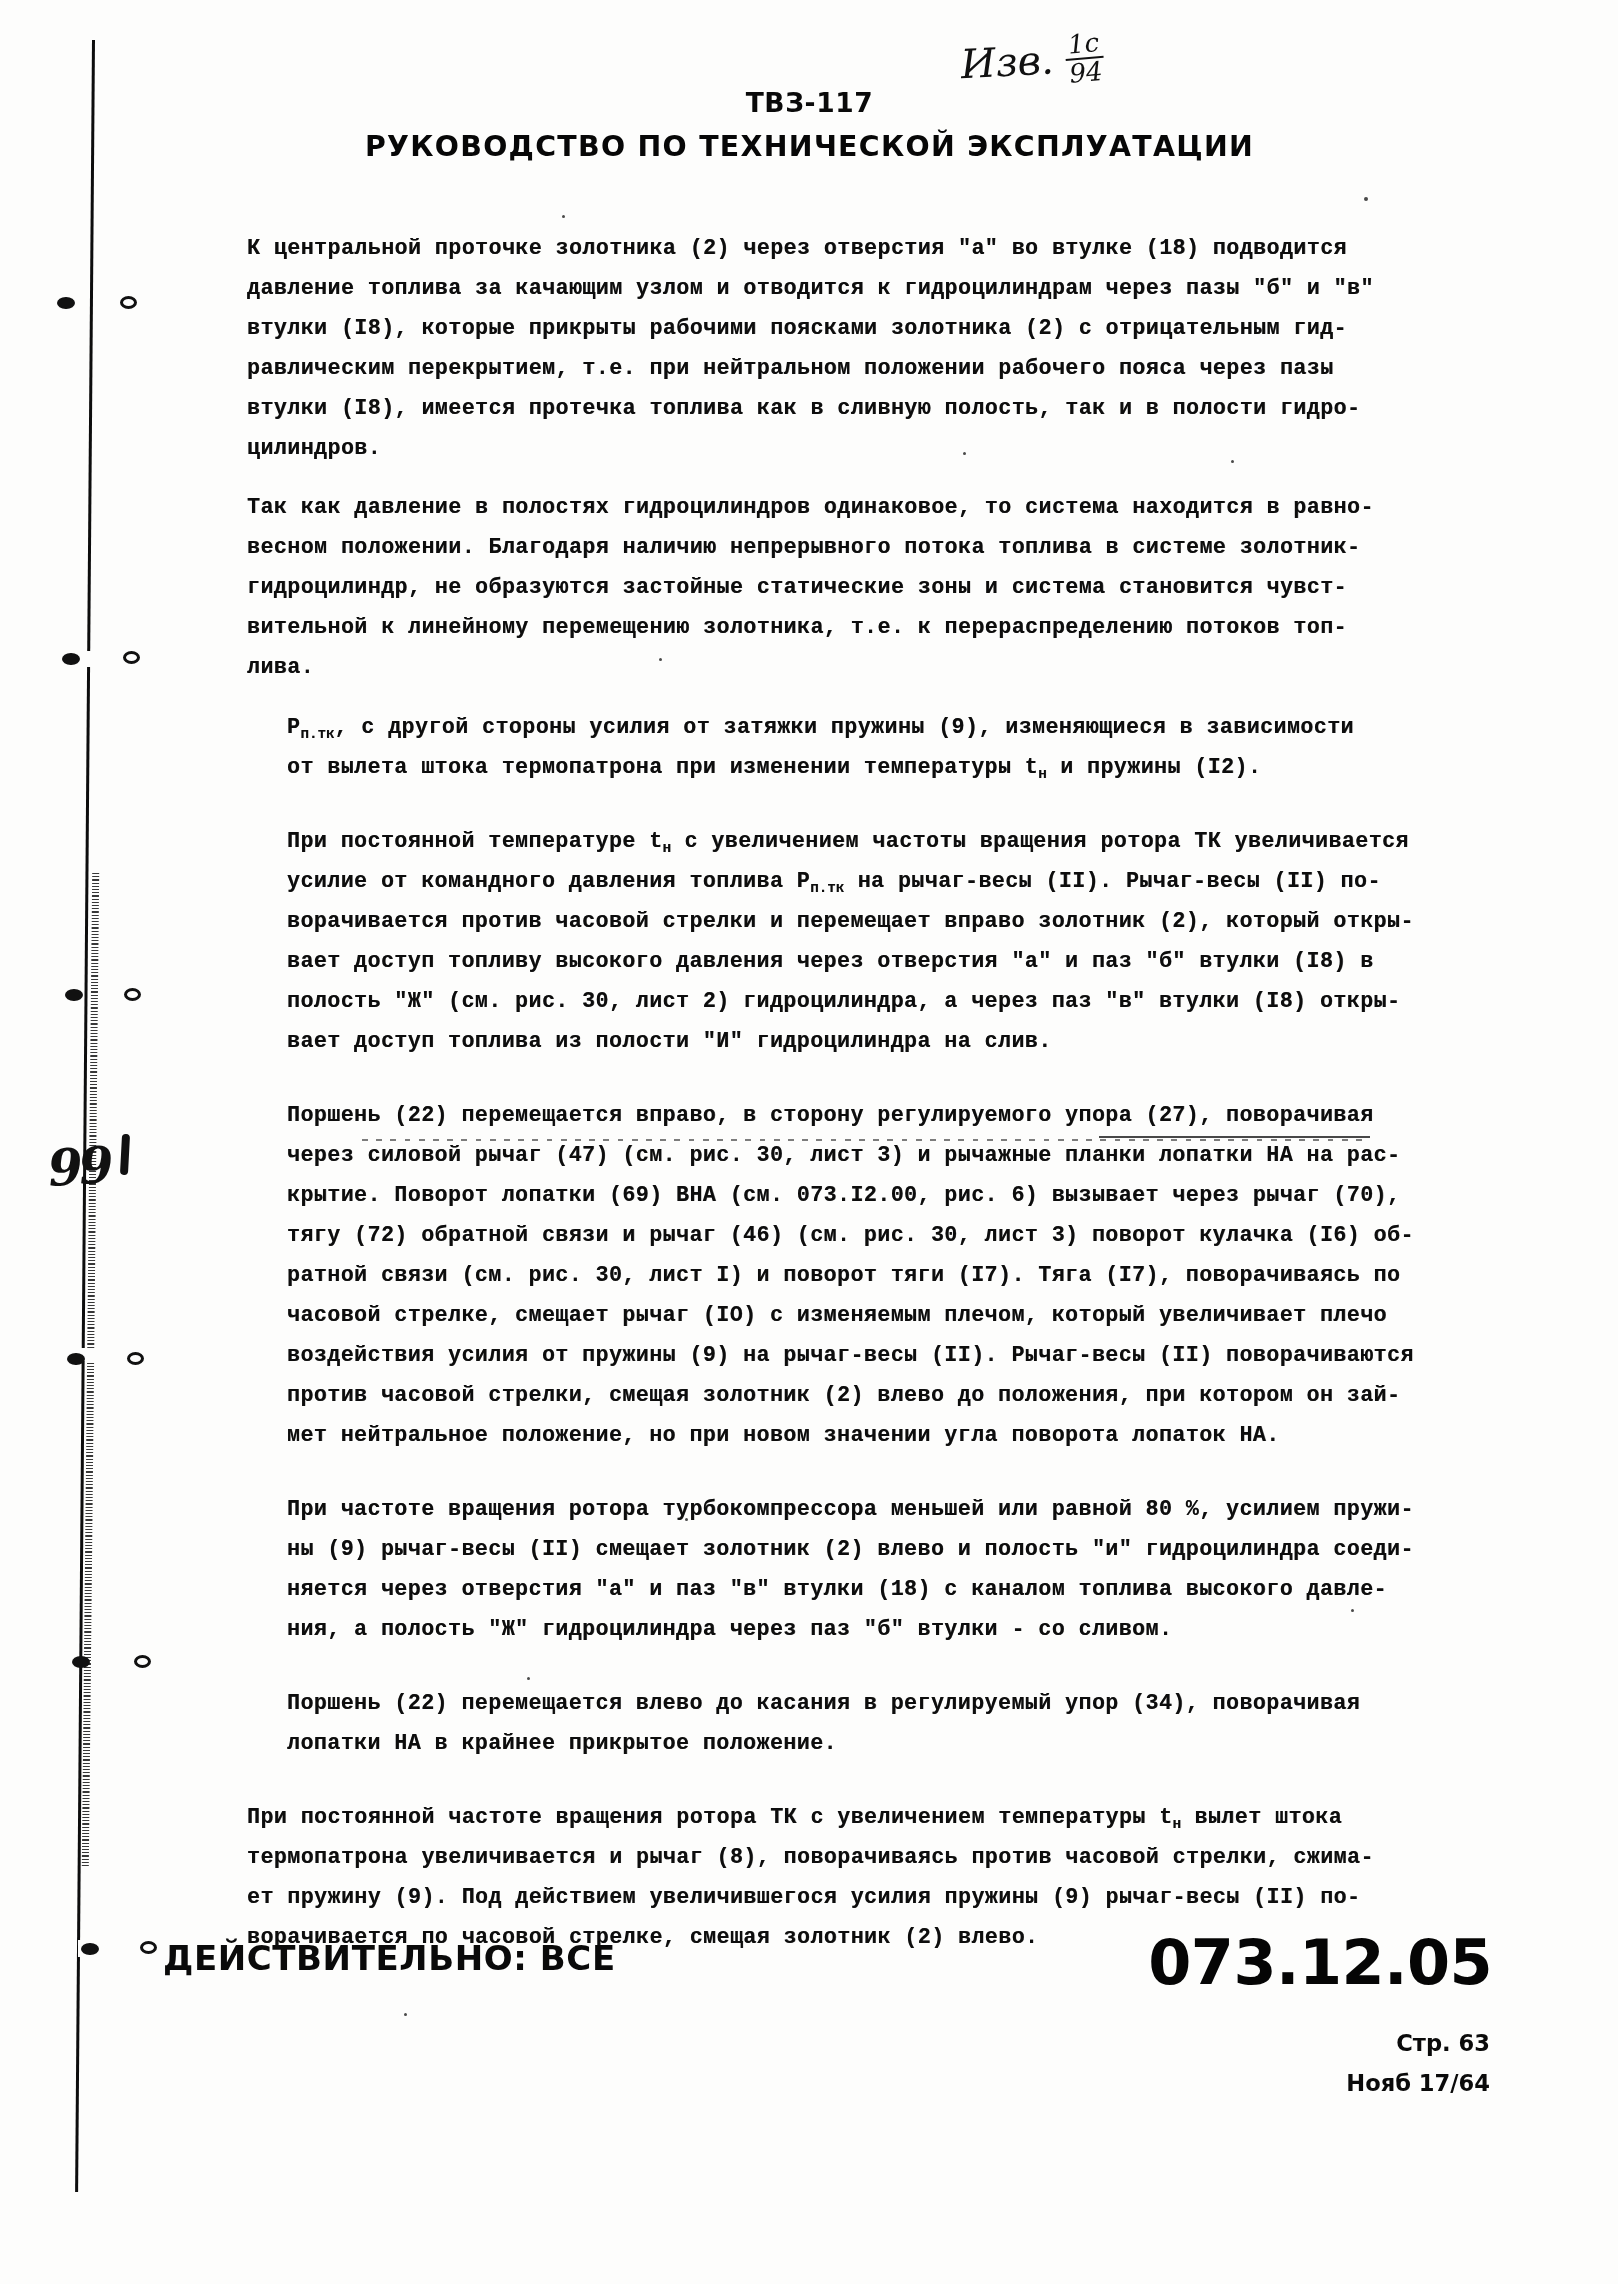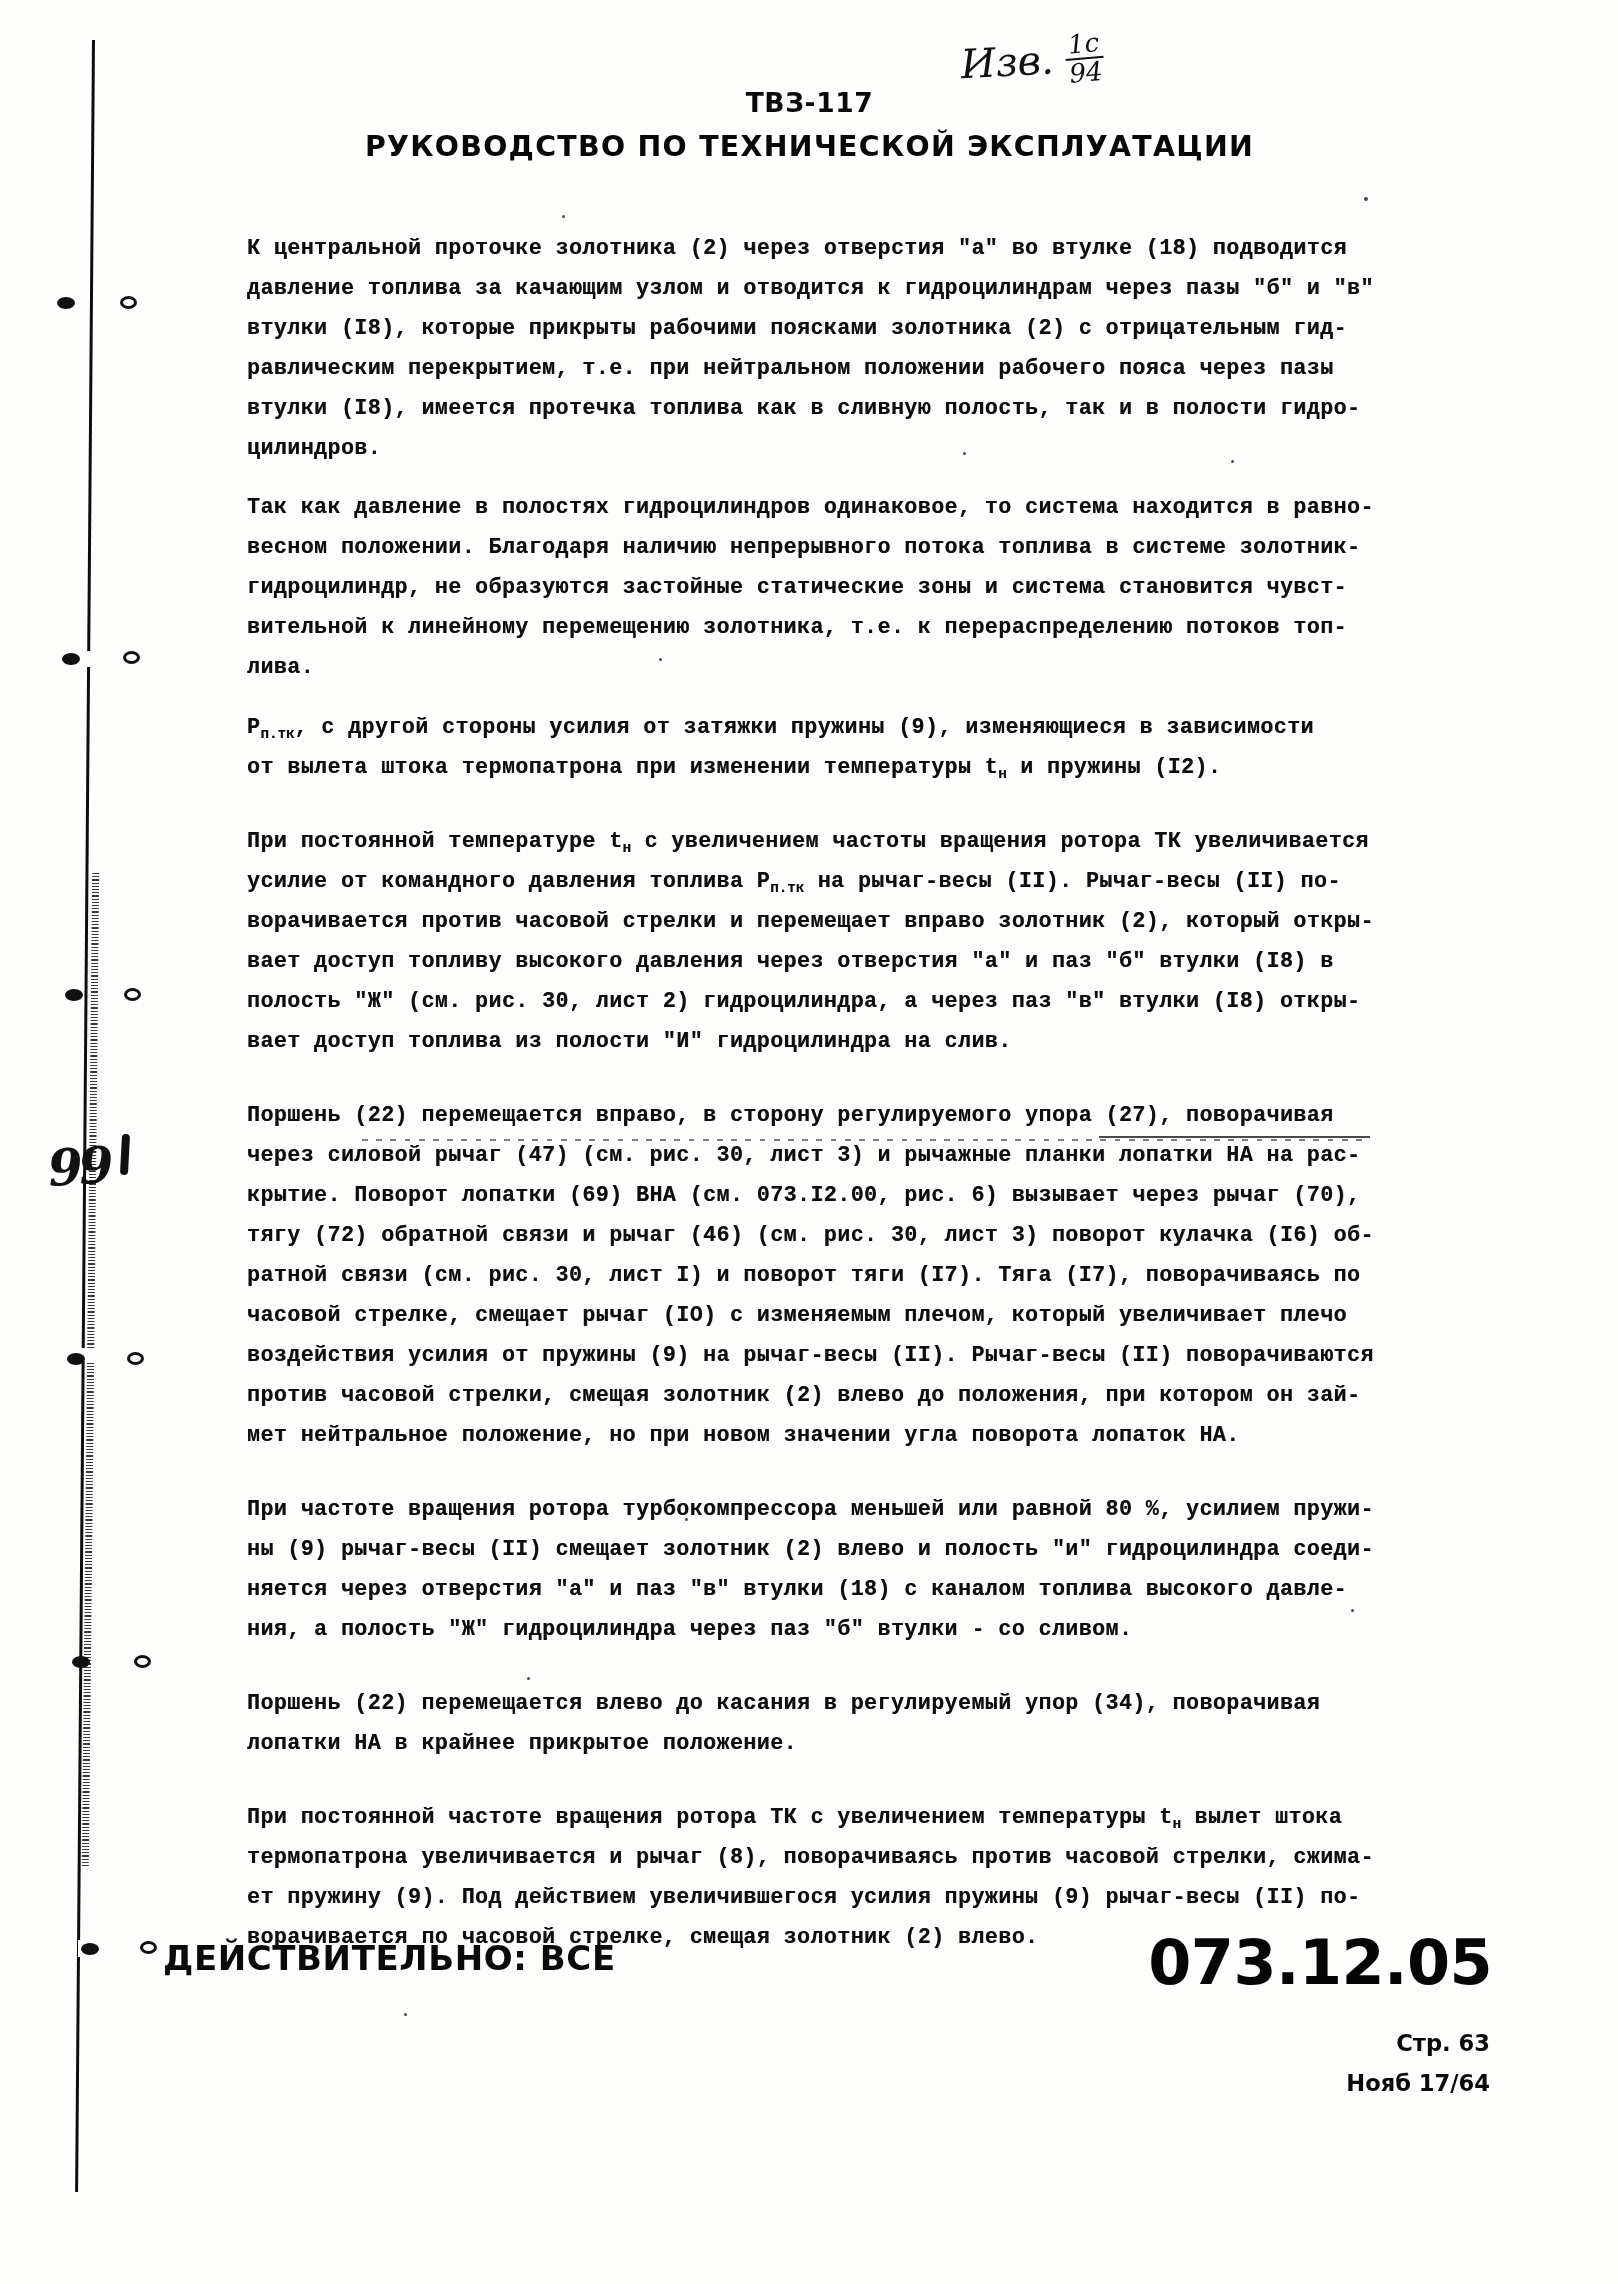--- a/index.html
+++ b/index.html
@@ -150,21 +150,21 @@
     font-size: 21.7px;
     line-height: 40px;
     color: #0d0d0d;
     margin: 0 0 19.4px 0;
     text-align: left;
     white-space: pre-wrap;
     letter-spacing: 0.4px;
     font-weight: 700;
     text-shadow: 0.3px 0 0 rgba(0,0,0,.55);
   }
-  .para.gap-lg { margin-bottom: 34px; }
+  .para.gap-lg { margin-bottom: 34px; margin-left: 40px; }
 
   sub {
     font-size: 14.2px;
     line-height: 0;
     vertical-align: -5.2px;
     letter-spacing: 0;
   }
 
   
   .streak {

